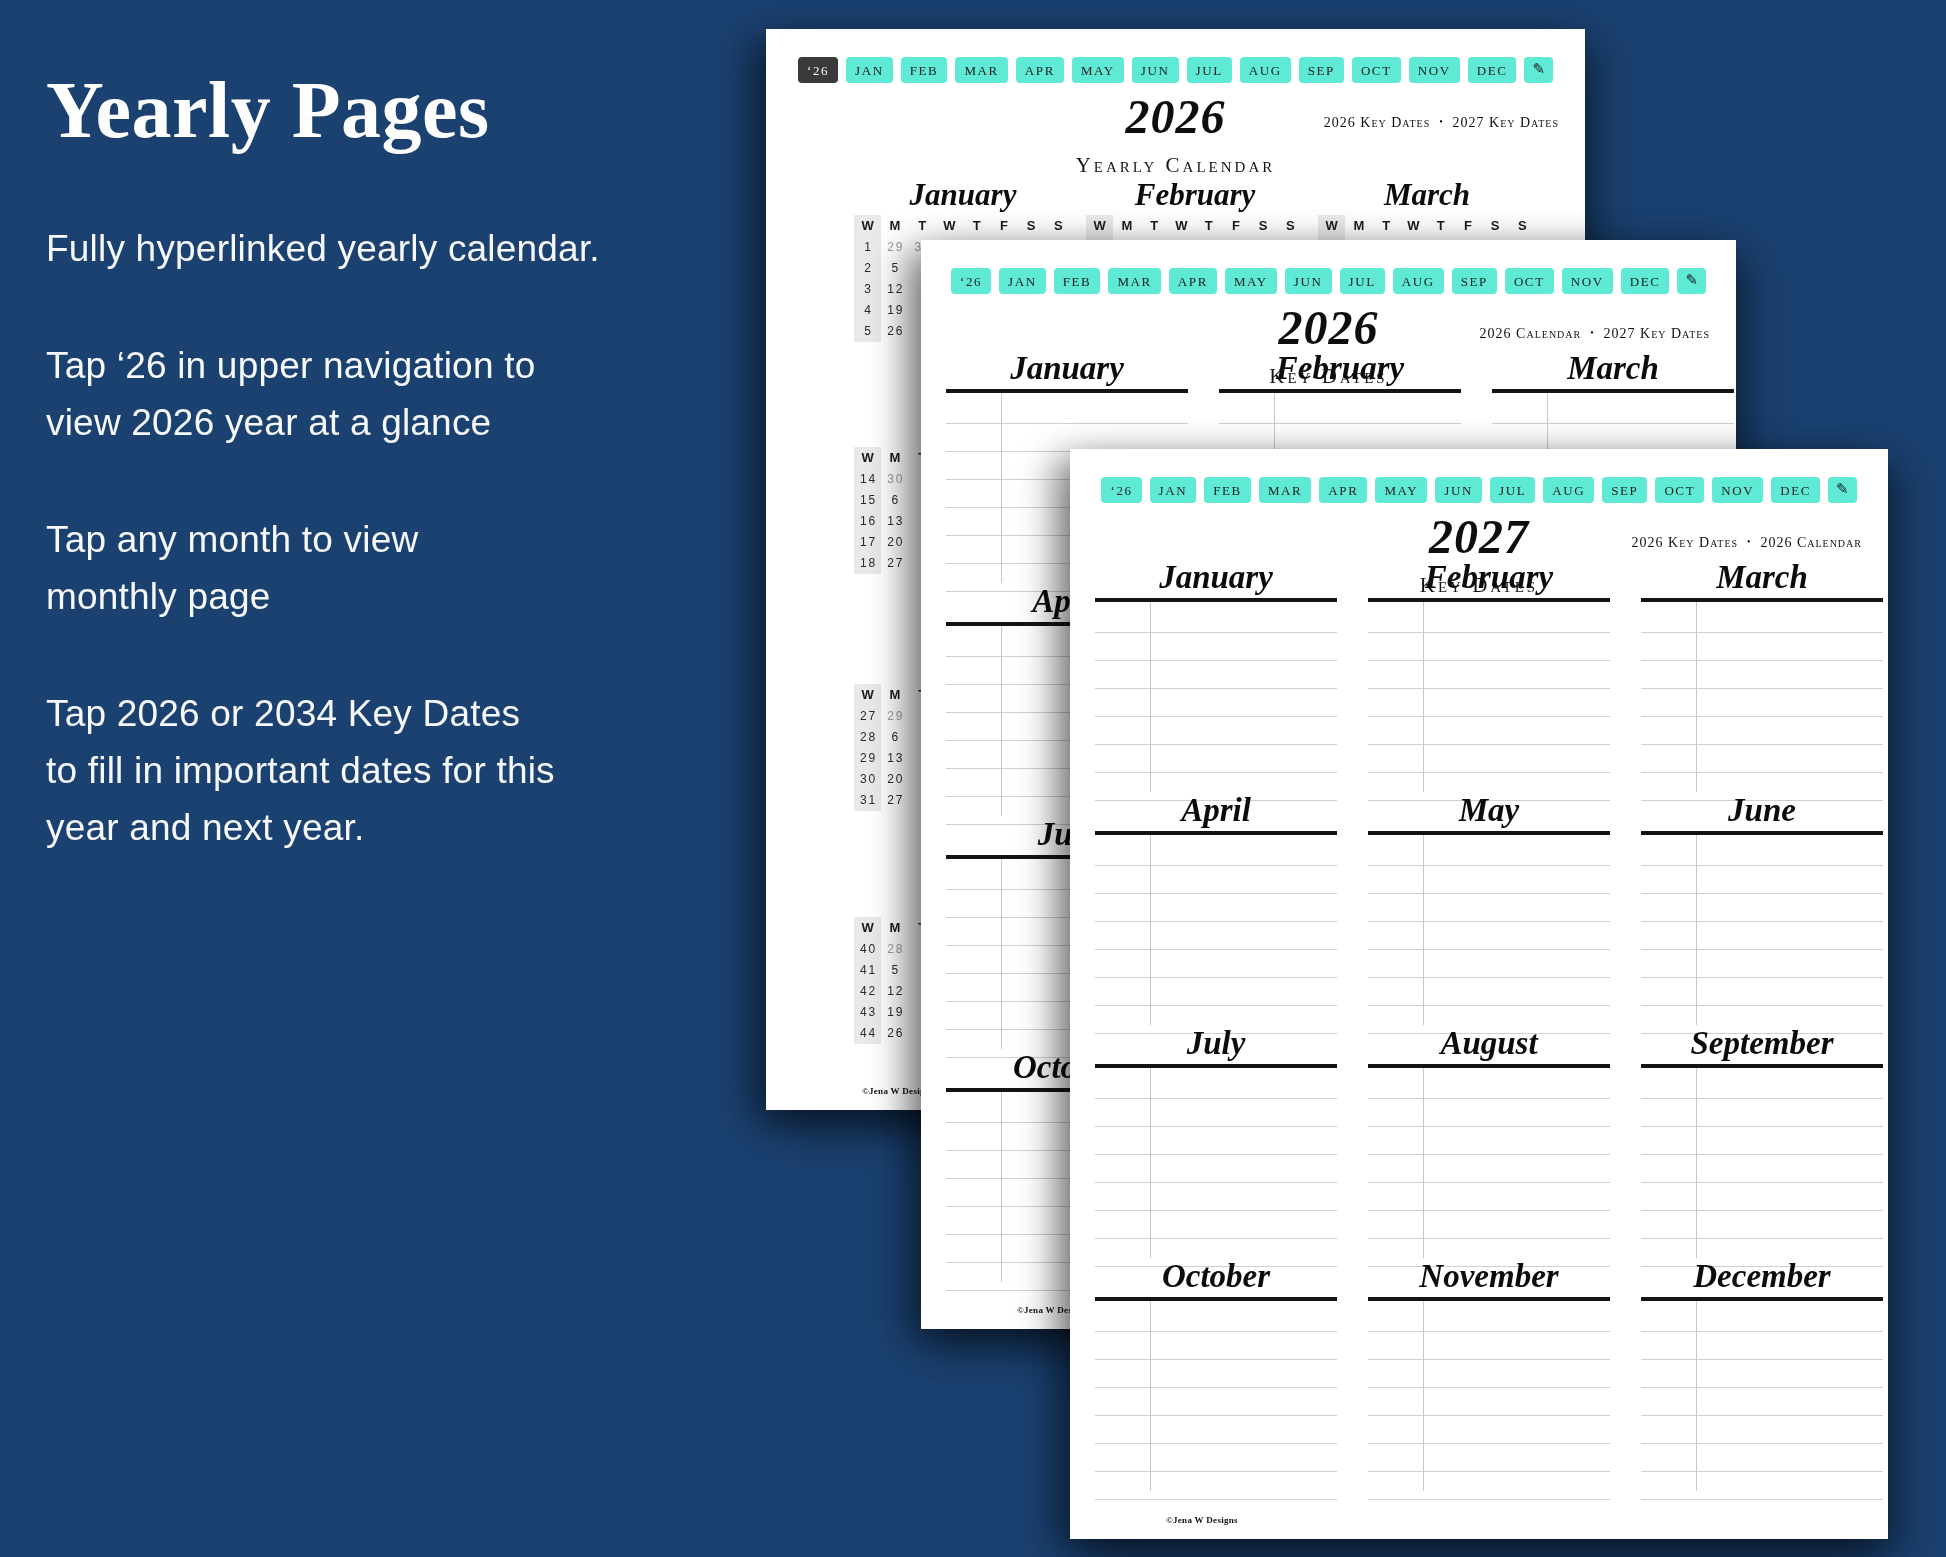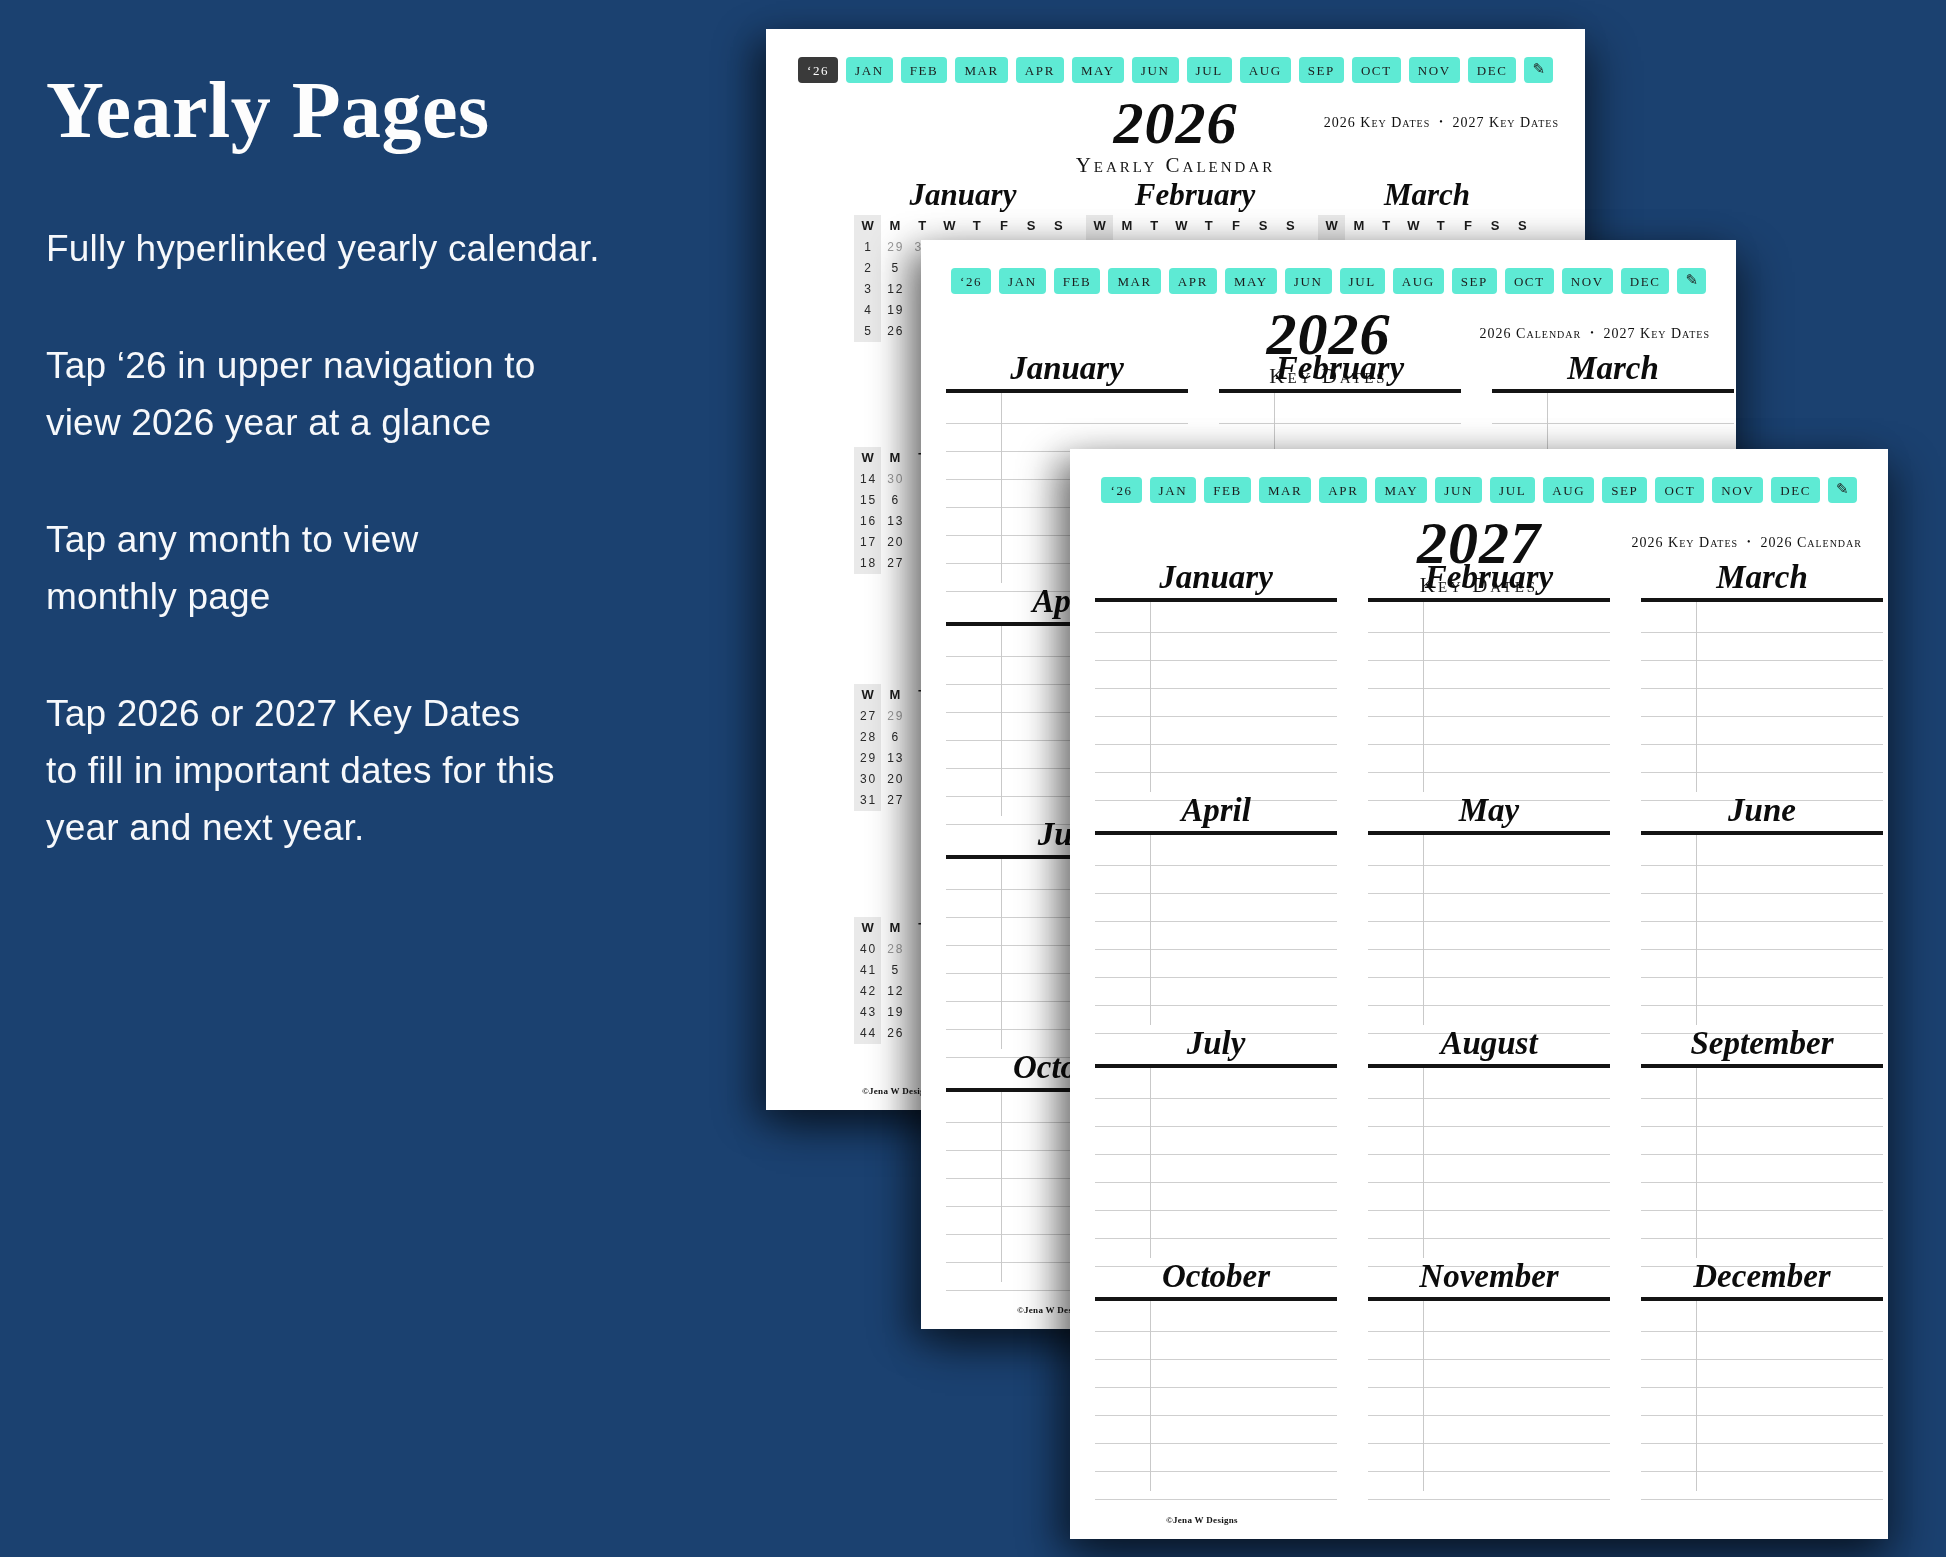--- a/index.html
+++ b/index.html
@@ -39,21 +39,21 @@
   .links-row{
     position:absolute;top:86px;right:26px;display:flex;gap:9px;align-items:baseline;
     font-family:"Liberation Serif",serif;font-size:13px;letter-spacing:.8px;color:#101010;
   }
   .toplink{font-variant:small-caps;font-weight:400;font-size:14px;letter-spacing:1px;}
   .dot{font-size:10px;position:relative;top:-2px;}
 
   .page-title{
     position:absolute;top:60px;left:0;right:0;text-align:center;
     font-family:"Liberation Serif",serif;font-style:italic;font-weight:700;
-    font-size:60px;color:#0e0e0e;letter-spacing:1px;
+    font-size:48px;color:#0e0e0e;letter-spacing:1px;
   }
   .page-subtitle{
     position:absolute;top:124px;left:0;right:0;text-align:center;
     font-family:"Liberation Serif",serif;font-variant:small-caps;
     font-size:21px;letter-spacing:3px;color:#141414;
   }
   .footer{
     position:absolute;left:96px;bottom:14px;
     font-family:"Liberation Serif",serif;font-weight:700;font-size:9px;
     letter-spacing:.3px;color:#111;
@@ -90,21 +90,21 @@
 <body>
 
 <div class="intro">
   <h1>Yearly Pages</h1>
   <div>
       <p>Fully hyperlinked yearly calendar.</p>
       <p>Tap ‘26 in upper navigation to
 view 2026 year at a glance</p>
       <p>Tap any month to view
 monthly page</p>
-      <p>Tap 2026 or 2027 Key Dates
+      <p>Tap 2026 or 2034 Key Dates
 to fill in important dates for this
 year and next year.</p>
     </div>
 </div>
 
 <div class="page" id="page1">
   <div class="nav-row">
       <span class="tab sel">‘26</span>
       <span class="tab">JAN</span>
       <span class="tab">FEB</span>

